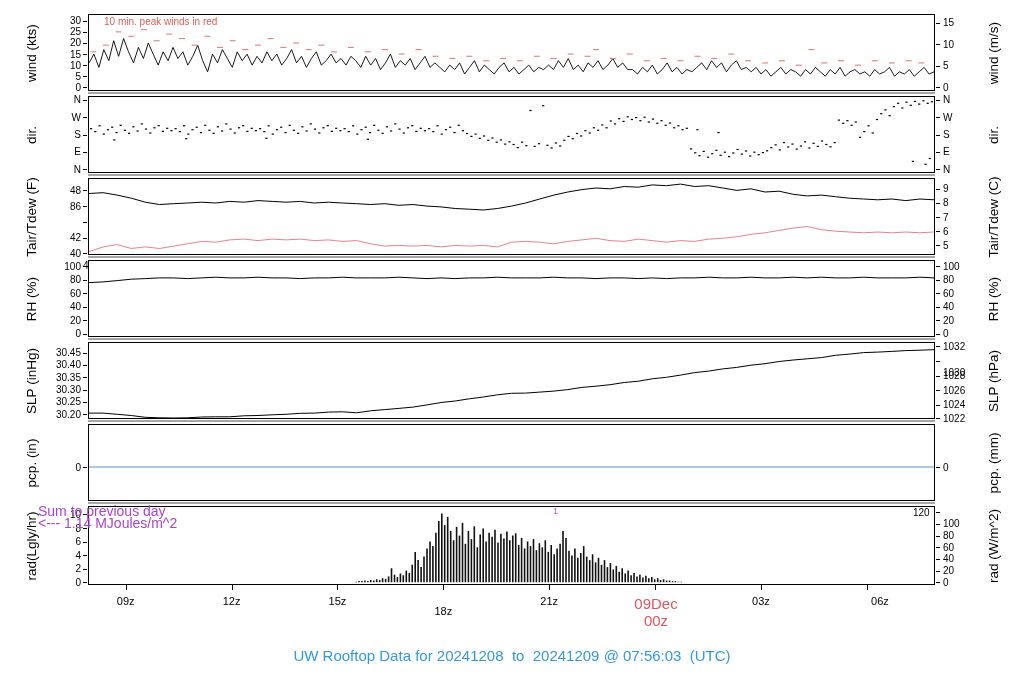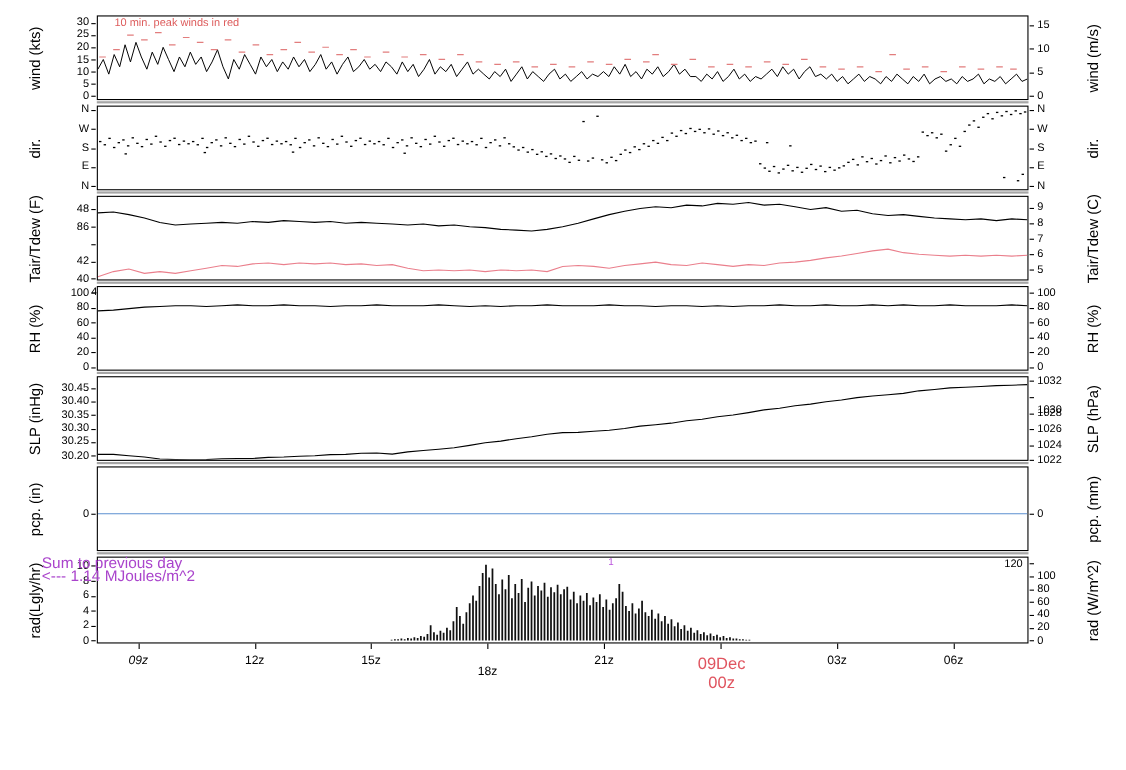--- a/index.html
+++ b/index.html
@@ -592,43 +592,44 @@
       <div class="ylab r" style="left: 943px; top: 541.75px; width: 44px;">60</div>
       <div class="ytick" style="left: 936px; top: 535.583px; width: 4px; height: 1px;"></div>
       <div class="ylab r" style="left: 943px; top: 530.083px; width: 44px;">80</div>
       <div class="ytick" style="left: 936px; top: 523.917px; width: 4px; height: 1px;"></div>
       <div class="ylab r" style="left: 943px; top: 518.417px; width: 44px;">100</div>
       <div class="ytick" style="left: 936px; top: 512.25px; width: 4px; height: 1px;"></div>
       <div class="ylab r" style="left: 913px; top: 506.75px; width: 44px;">120</div>
       <div class="axtitle" style="left: -48px; top: 536.5px;">rad(Lgly/hr)</div>
       <div class="axtitle" style="left: 914px; top: 536.5px;">rad (W/m^2)</div>
       <div class="xtick" style="left: 125.656px; top: 585px; width: 1px; height: 5px;"></div>
-      <div class="xlab" style="left: 103.656px; top: 595px; font-style: italic;">09z</div>
+      <div class="xlab" style="left: 103.656px; top: 595px;">09z</div>
       <div class="xtick" style="left: 231.531px; top: 585px; width: 1px; height: 5px;"></div>
       <div class="xlab" style="left: 209.531px; top: 595px;">12z</div>
       <div class="xtick" style="left: 337.406px; top: 585px; width: 1px; height: 5px;"></div>
       <div class="xlab" style="left: 315.406px; top: 595px;">15z</div>
       <div class="xtick" style="left: 443.281px; top: 585px; width: 1px; height: 5px;"></div>
       <div class="xlab" style="left: 421.281px; top: 605px;">18z</div>
       <div class="xtick" style="left: 549.156px; top: 585px; width: 1px; height: 5px;"></div>
       <div class="xlab" style="left: 527.156px; top: 595px;">21z</div>
       <div class="xtick" style="left: 655.031px; top: 585px; width: 1px; height: 5px;"></div>
       <div class="xtick" style="left: 760.906px; top: 585px; width: 1px; height: 5px;"></div>
       <div class="xlab" style="left: 738.906px; top: 595px;">03z</div>
       <div class="xtick" style="left: 866.781px; top: 585px; width: 1px; height: 5px;"></div>
-      <div class="xlab" style="left: 844.781px; top: 595px;">06z</div>
+      <div class="xlab" style="left: 844.781px; top: 595px; text-align: right;">06z</div>
     </div>
 
   <div class="anno-wind">10 min. peak winds in red</div>
 
   <div class="anno-rad">
     <div>Sum to previous day</div>
     <div>&lt;--- 1.14 MJoules/m^2</div>
   </div>
 
   <div class="rad-flag">1</div>
 
   <div class="xdate">
     <div>09Dec</div>
     <div>00z</div>
   </div>
 
+  <div class="title">UW Rooftop Data for 20241208  to  20241209 @ 07:56:03  (UTC)</div>
 </div>
 
 </body></html>

